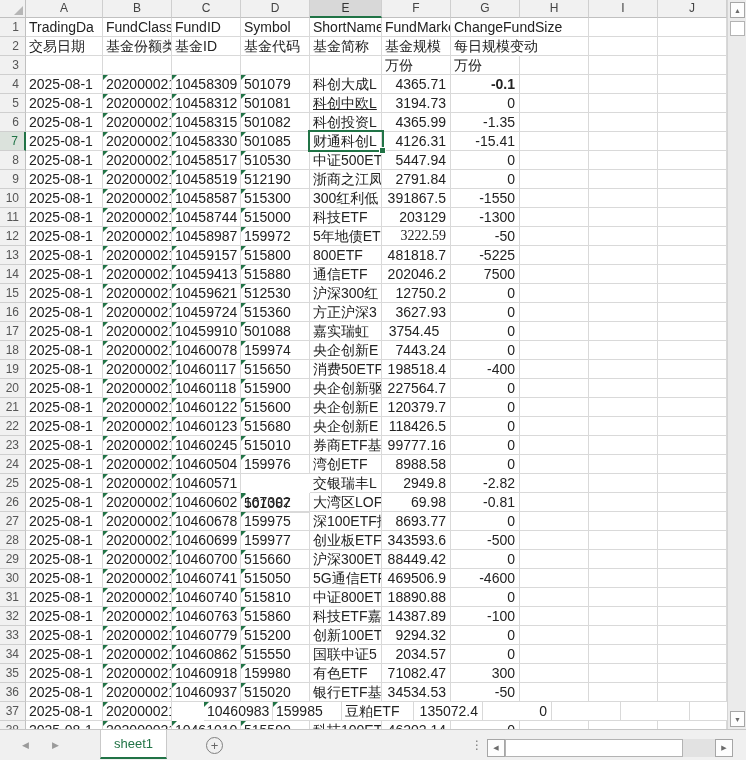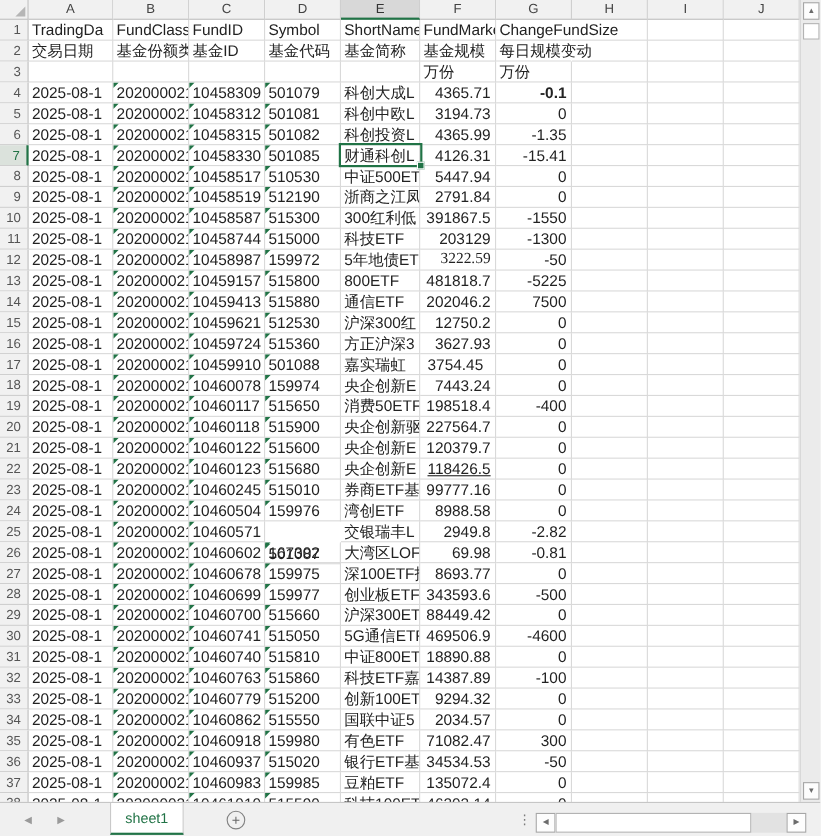--- a/index.html
+++ b/index.html
@@ -136,21 +136,21 @@
         <div class="cell num" style="width: 69px;"></div>
         <div class="cell num" style="width: 69px;"></div>
         <div class="cell num" style="width: 69px;"></div>
       </div>
       <div class="row">
         <div class="gut">5</div>
         <div class="cell" style="width: 77px;">2025-08-1</div>
         <div class="cell" style="width: 69px;">202000021<span class="tri"></span></div>
         <div class="cell" style="width: 69px;">10458312<span class="tri"></span></div>
         <div class="cell" style="width: 69px;">501081<span class="tri"></span></div>
-        <div class="cell" style="width: 72px;">科创中欧L</div>
+        <div class="cell" style="width: 72px; text-decoration: underline;">科创中欧L</div>
         <div class="cell num" style="width: 69px;">3194.73</div>
         <div class="cell num" style="width: 69px;">0</div>
         <div class="cell num" style="width: 69px;"></div>
         <div class="cell num" style="width: 69px;"></div>
         <div class="cell num" style="width: 69px;"></div>
       </div>
       <div class="row">
         <div class="gut">6</div>
         <div class="cell" style="width: 77px;">2025-08-1</div>
         <div class="cell" style="width: 69px;">202000021<span class="tri"></span></div>
@@ -358,21 +358,21 @@
         <div class="cell num" style="width: 69px;"></div>
         <div class="cell num" style="width: 69px;"></div>
       </div>
       <div class="row">
         <div class="gut">22</div>
         <div class="cell" style="width: 77px;">2025-08-1</div>
         <div class="cell" style="width: 69px;">202000021<span class="tri"></span></div>
         <div class="cell" style="width: 69px;">10460123<span class="tri"></span></div>
         <div class="cell" style="width: 69px;">515680<span class="tri"></span></div>
         <div class="cell" style="width: 72px;">央企创新E</div>
-        <div class="cell num" style="width: 69px; text-decoration: underline;">118426.5</div>
+        <div class="cell num" style="width: 69px;">118426.5</div>
         <div class="cell num" style="width: 69px;">0</div>
         <div class="cell num" style="width: 69px;"></div>
         <div class="cell num" style="width: 69px;"></div>
         <div class="cell num" style="width: 69px;"></div>
       </div>
       <div class="row">
         <div class="gut">23</div>
         <div class="cell" style="width: 77px;">2025-08-1</div>
         <div class="cell" style="width: 69px;">202000021<span class="tri"></span></div>
         <div class="cell" style="width: 69px;">10460245<span class="tri"></span></div>
@@ -550,21 +550,21 @@
         <div class="cell num" style="width: 69px;">34534.53</div>
         <div class="cell num" style="width: 69px;">-50</div>
         <div class="cell num" style="width: 69px;"></div>
         <div class="cell num" style="width: 69px;"></div>
         <div class="cell num" style="width: 69px;"></div>
       </div>
       <div class="row">
         <div class="gut">37</div>
         <div class="cell" style="width: 77px;">2025-08-1</div>
         <div class="cell" style="width: 69px;">202000021<span class="tri"></span></div>
-        <div class="cell" style="width: 69px;">10460983<span class="tri"></span></div>
+        <div class="cell" style="width: 69px; margin-left: 32px;">10460983<span class="tri"></span></div>
         <div class="cell" style="width: 69px;">159985<span class="tri"></span></div>
         <div class="cell" style="width: 72px;">豆粕ETF</div>
         <div class="cell num" style="width: 69px;">135072.4</div>
         <div class="cell num" style="width: 69px;">0</div>
         <div class="cell num" style="width: 69px;"></div>
         <div class="cell num" style="width: 69px;"></div>
         <div class="cell num" style="width: 69px;"></div>
       </div>
       <div class="row">
         <div class="gut">38</div>

